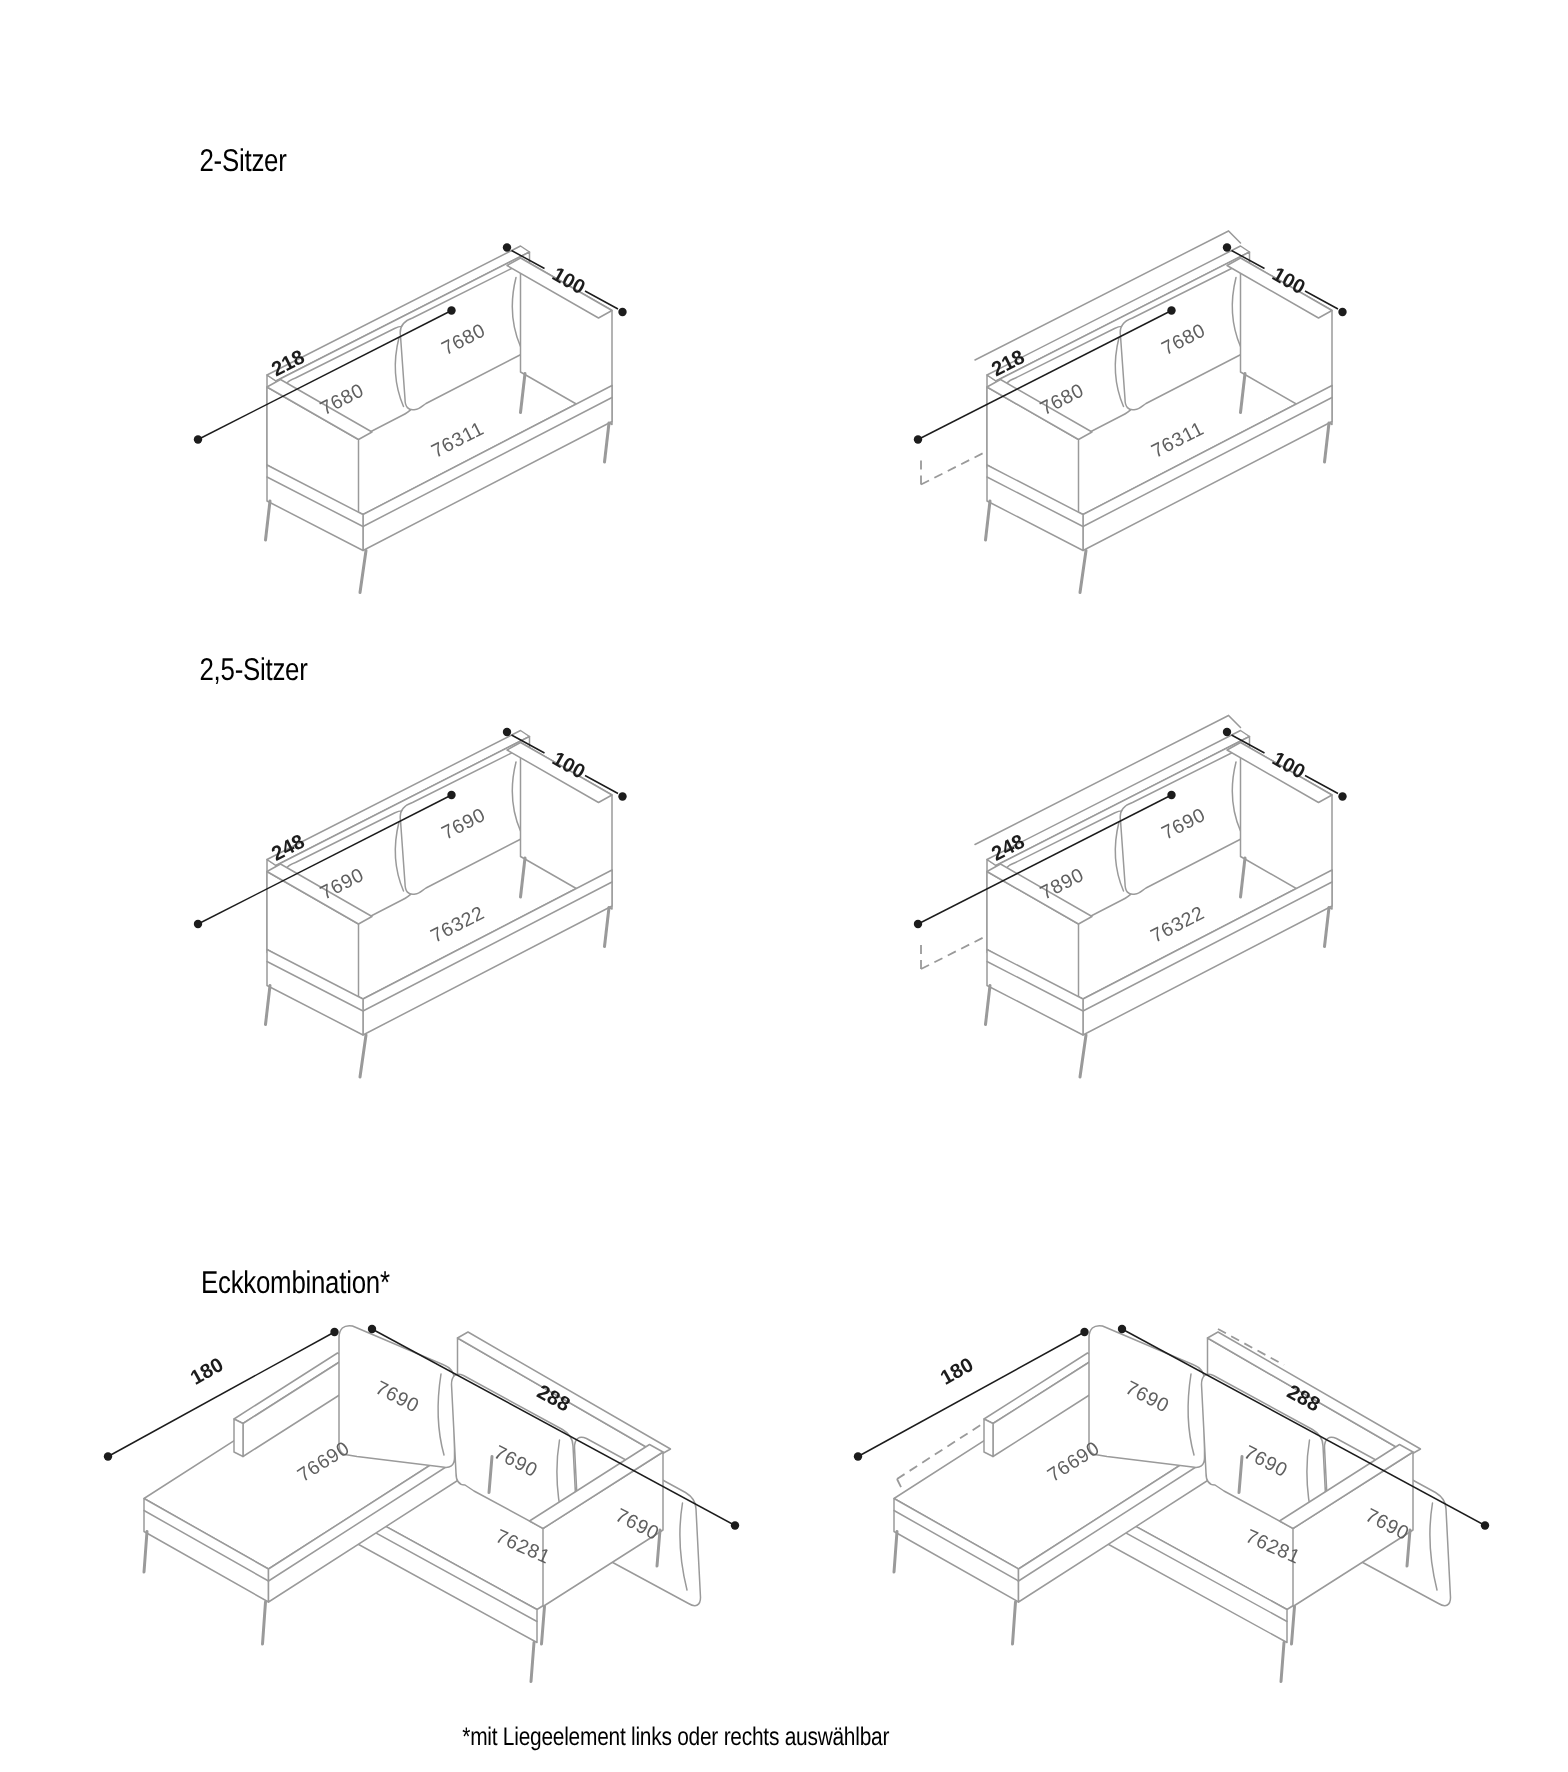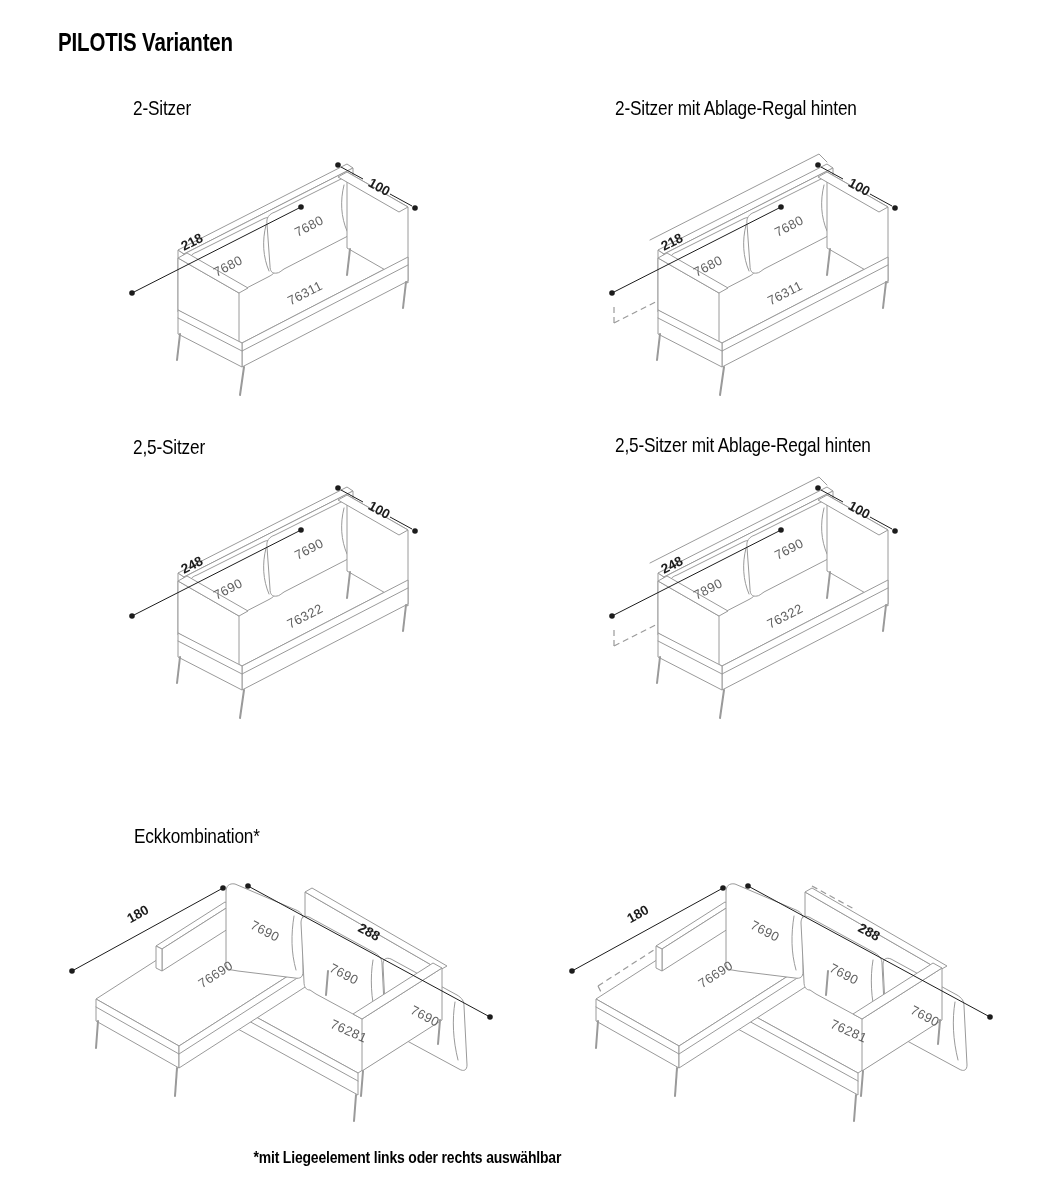--- a/index.html
+++ b/index.html
@@ -1,47 +1,44 @@
 <!DOCTYPE html>
 <html><head>
 <meta charset="utf-8">
 <style>
   html,body{margin:0;padding:0;background:#ffffff;}
   #page{position:relative;width:1045px;height:1181px;background:#fff;overflow:hidden;
         font-family:"Liberation Sans",sans-serif;color:#000;}
   .cond{display:inline-block;transform:scaleX(.82);transform-origin:0 50%;letter-spacing:-.2px;white-space:nowrap;}
   #title{position:absolute;left:58px;top:28px;font-size:25px;font-weight:bold;}
   .vhead{position:absolute;font-size:21px;font-weight:normal;}
-  #footnote{position:absolute;left:595px;top:1148px;transform:translateX(-50%);
-            font-size:17px;font-weight:bold;white-space:nowrap;}
+  #footnote{position:absolute;left:624px;top:1148px;transform:translateX(-50%);
+            font-size:17px;font-weight:normal;white-space:nowrap;}
   #footnote .cond{transform:translateX(-50%) scaleX(.82);transform-origin:center;}
   .panel{position:absolute;}
   svg{display:block;}
   svg text{font-family:"Liberation Sans",sans-serif;}
   .dim-t{font-size:13.5px;font-weight:bold;fill:#1c1c1c;}
   .part-t{font-size:13px;fill:#5f5f5f;letter-spacing:.4px;}
   .art{stroke:#9a9a9a;stroke-width:1;fill:#fff;stroke-linejoin:round;}
   .artl{stroke:#9a9a9a;stroke-width:1;fill:none;stroke-linecap:round;}
   .leg{stroke:#9a9a9a;stroke-width:2;fill:none;stroke-linecap:round;}
   .dim{stroke:#1c1c1c;stroke-width:1;fill:none;}
   .dot{fill:#1c1c1c;stroke:none;}
   .dash{stroke:#9a9a9a;stroke-width:1.2;fill:none;stroke-dasharray:6 4;}
 </style>
 </head>
 <body>
 
 <div id="page">
 
-  <div id="title"><span class="cond">PILOTIS Varianten</span></div>
 
   <div class="vhead" style="left:133px;top:96px"><span class="cond">2-Sitzer</span></div>
-  <div class="vhead" style="left:615px;top:96px"><span class="cond">2-Sitzer mit Ablage-Regal hinten</span></div>
   <div class="vhead" style="left:133px;top:435px"><span class="cond">2,5-Sitzer</span></div>
-  <div class="vhead" style="left:615px;top:433px"><span class="cond">2,5-Sitzer mit Ablage-Regal hinten</span></div>
-  <div class="vhead" style="left:134px;top:824px"><span class="cond">Eckkombination*</span></div>
+  <div class="vhead" style="left:134px;top:844px"><span class="cond">Eckkombination*</span></div>
 
   <svg width="0" height="0" style="position:absolute" aria-hidden="true">
     <defs>
       <g id="sofa2">
         <path class="art" d="M58,105 L64,109 L64,171 L58,167 Z"></path>
         <path class="art" d="M58,105 L227,19 L233,23 L64,109 Z"></path>
         <path class="art" d="M64,109 L233,23 L233,85 L64,171 Z"></path>
         <path class="art" d="M64,169 L230,83 L288,112 L122,198 Z"></path>
         <path class="art" d="M79,168 C74,169 72,166 72,161 L69,119 C68,113 71,109 77,107 L143,74 C149,71 152,73 152,78 L156,120 C157,126 154,129 148,132 L86,164 C83,166 81,168 79,168 Z"></path>
         <path class="artl" d="M146,80 C142,96 143,112 149,126"></path>

